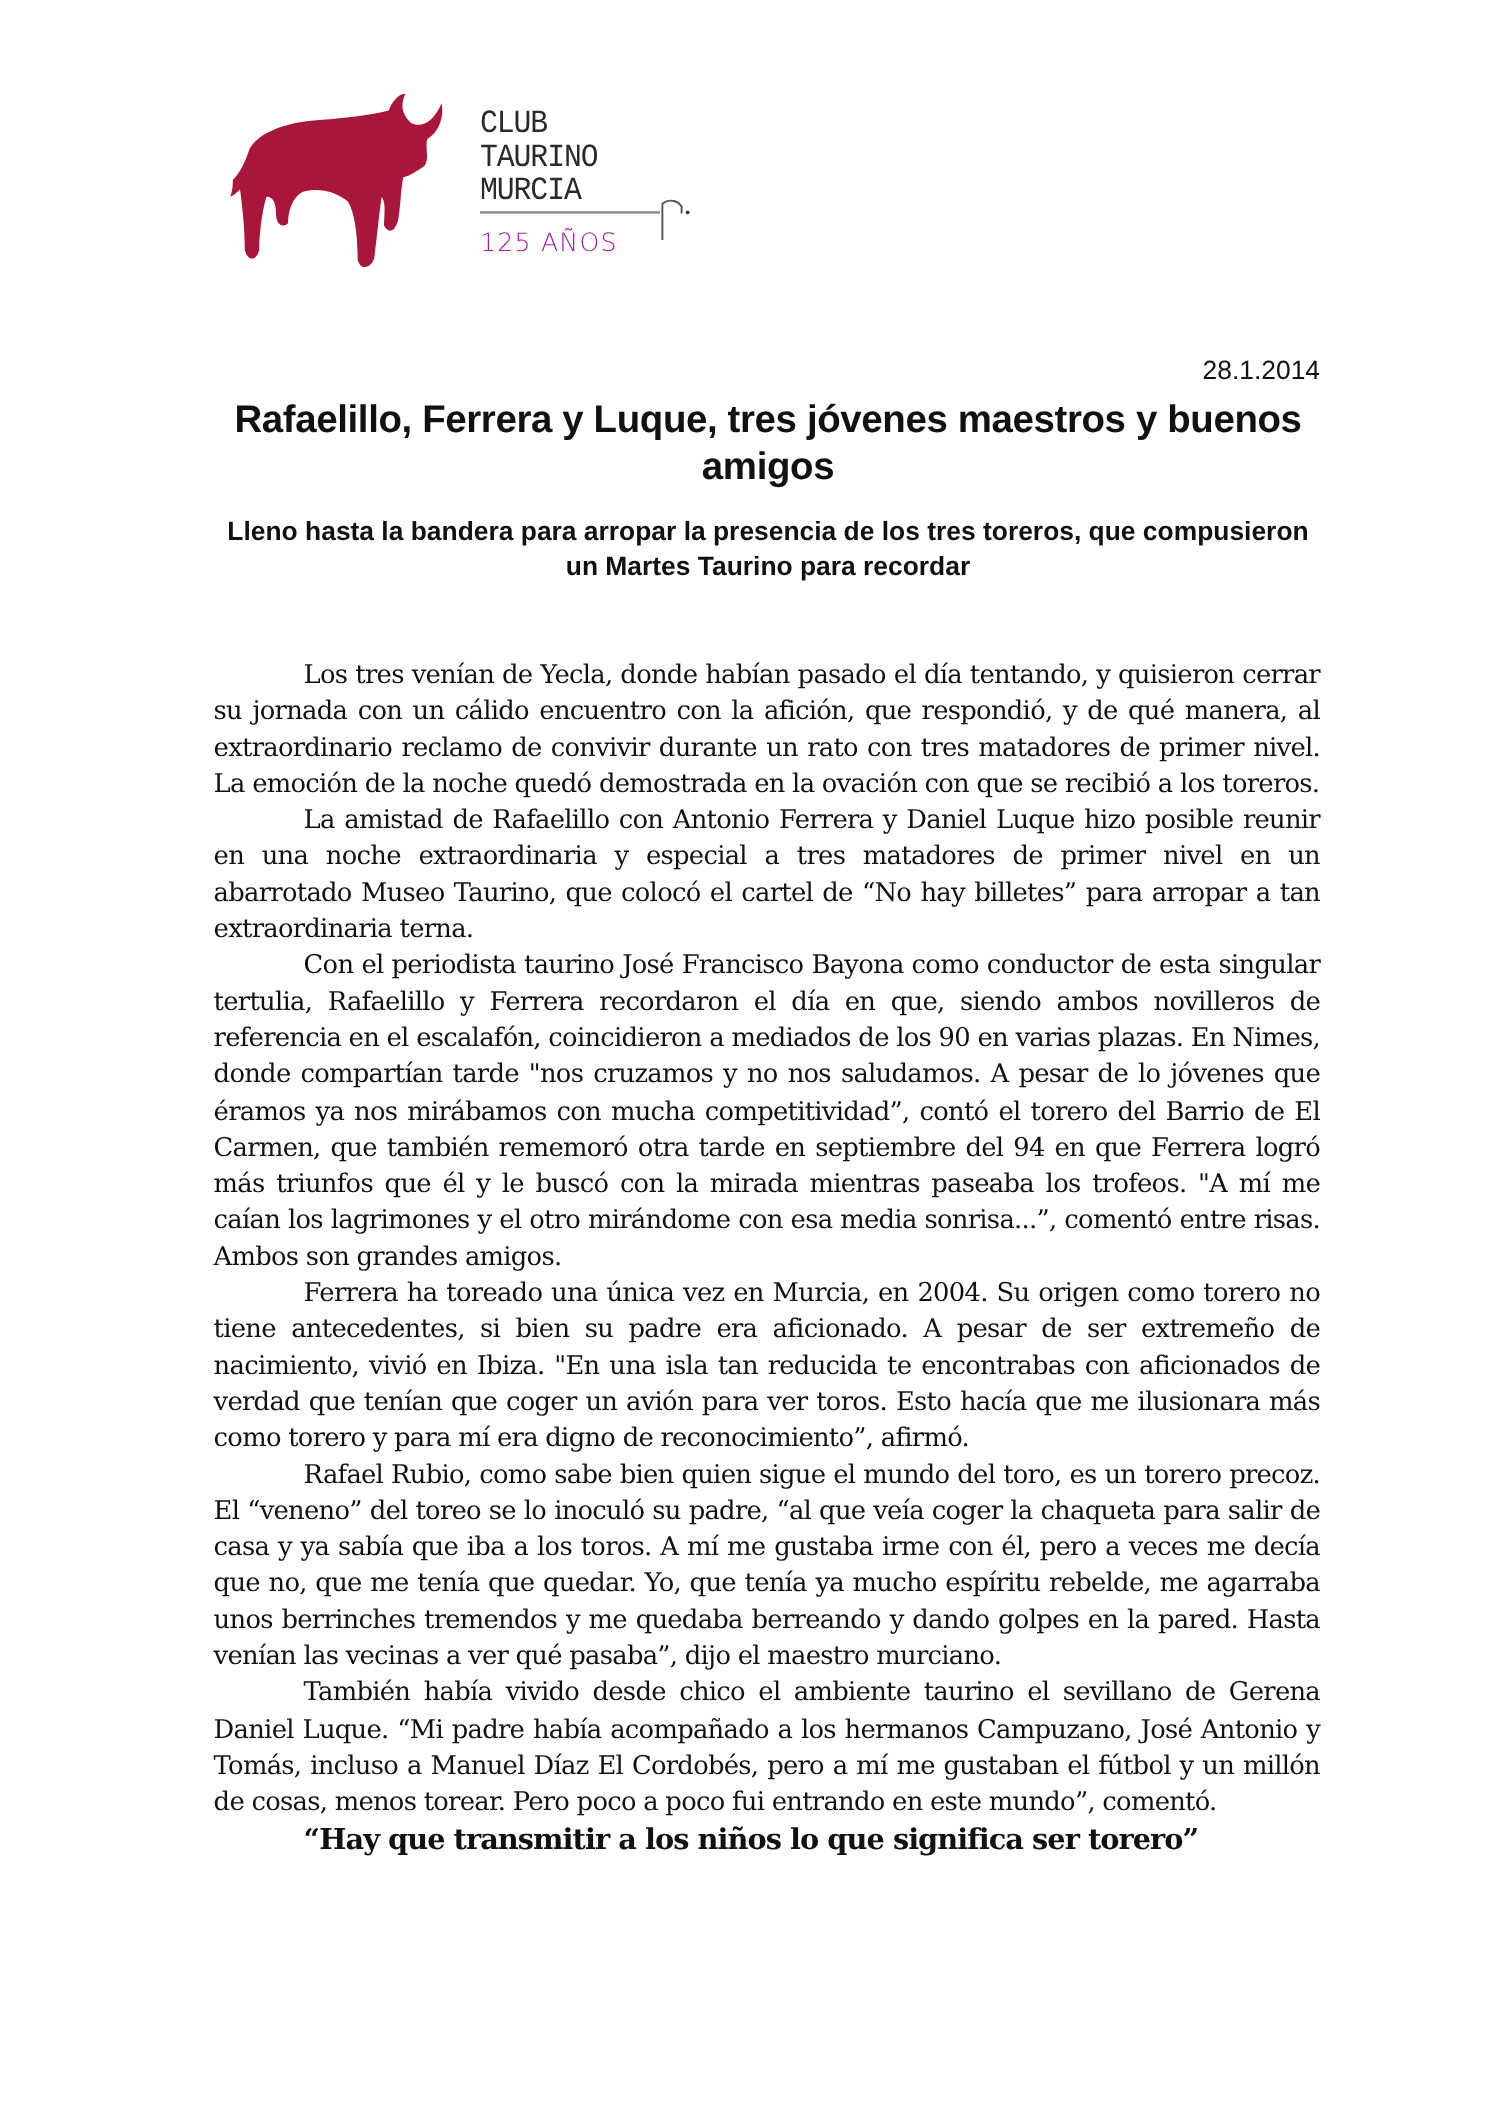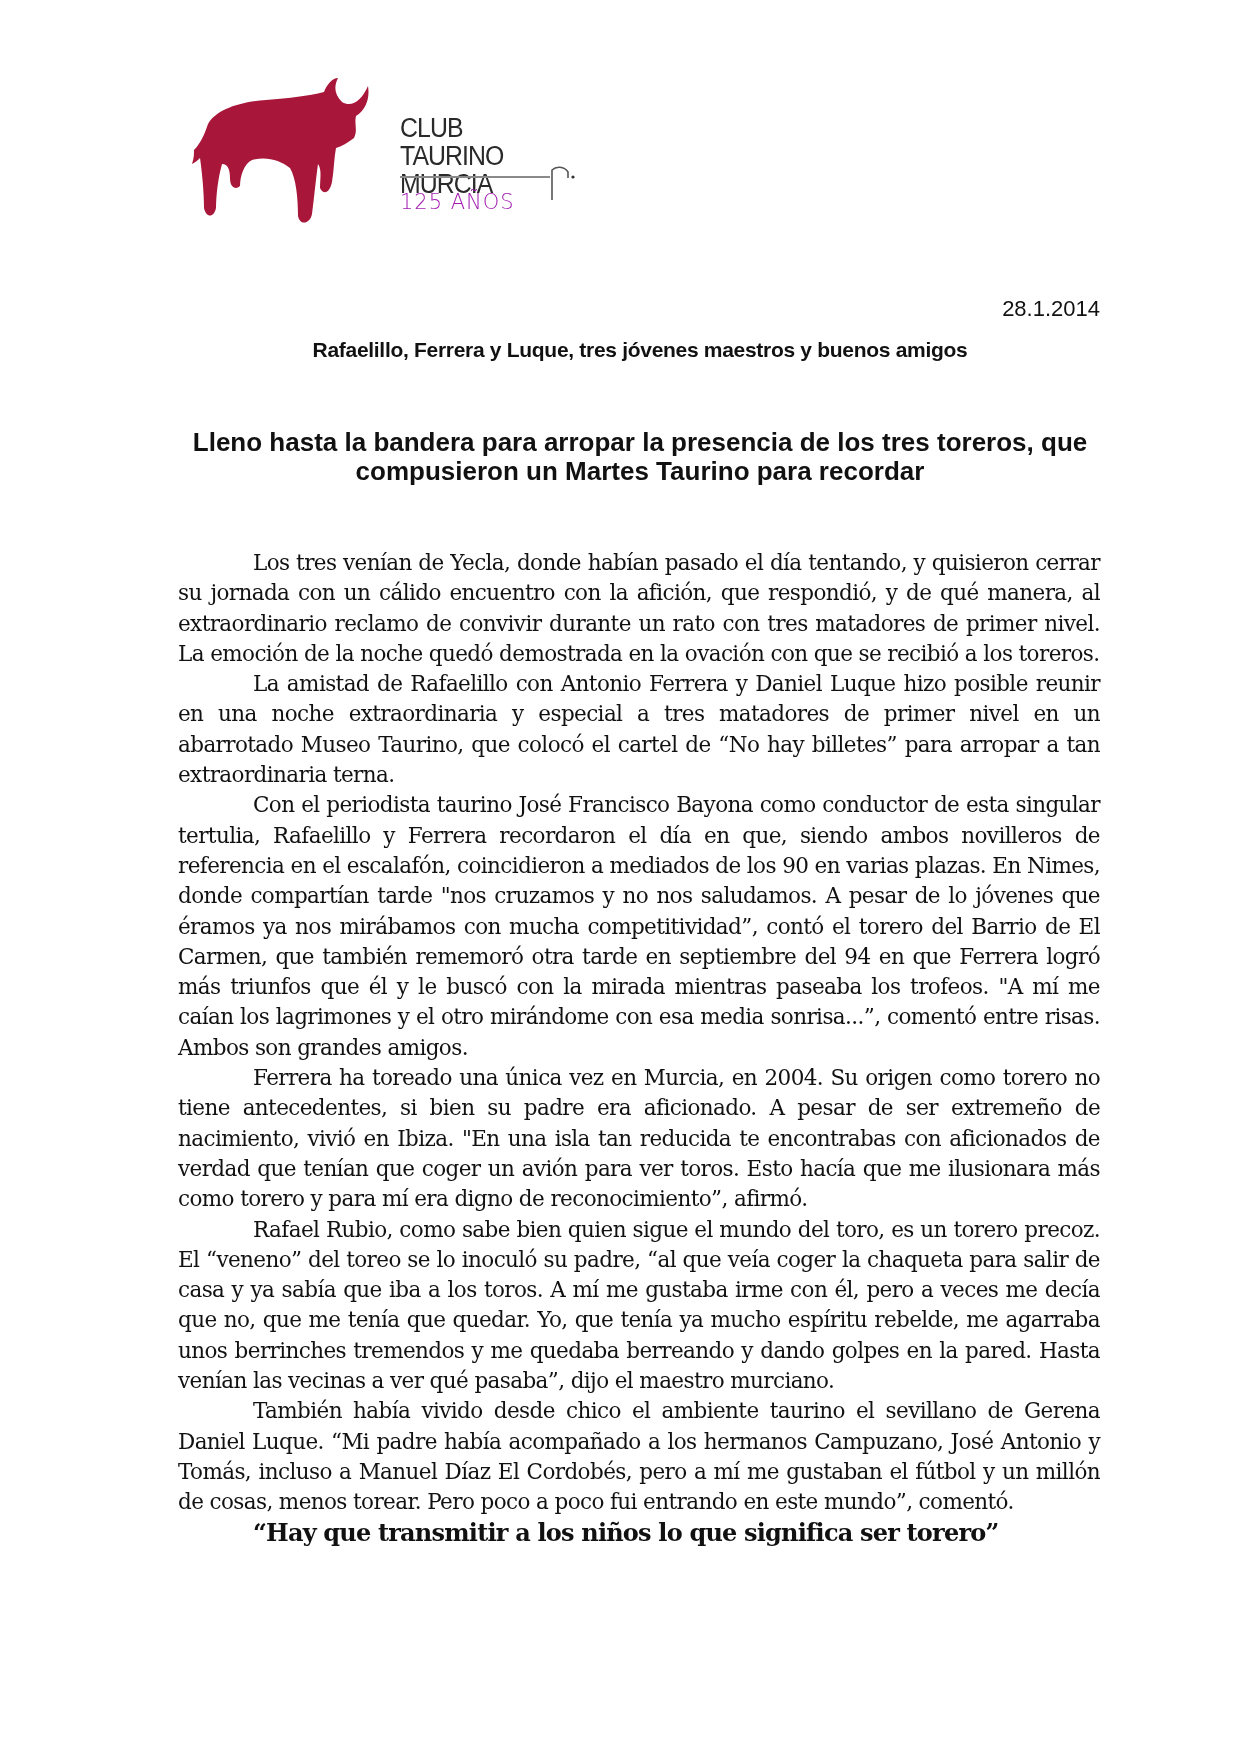--- a/index.html
+++ b/index.html
@@ -2,32 +2,32 @@
 <html><head>
 <meta charset="utf-8">
 <style>
   html, body { margin: 0; padding: 0; background: #ffffff; }
   body { width: 1240px; height: 1754px; position: relative; overflow: hidden; color: #111; }
   .page { position: absolute; left: 0; top: 0; width: 1240px; height: 1754px; background: #fff; }
 
   
   .logo { position: absolute; left: 186px; top: 78px; width: 380px; height: 150px; }
   .logo svg.bull { position: absolute; left: 0; top: 0; width: 190px; height: 150px; }
-  .logo-text { position: absolute; left: 214px; top: 12px; font-family: Liberation Sans, sans-serif; color: #2a2a2a; font-weight: 300; letter-spacing: -1px; margin-top: 24px; }
+  .logo-text { position: absolute; left: 214px; top: 12px; font-family: Liberation Mono, monospace; color: #2a2a2a; font-weight: 300; letter-spacing: -1px; }
   .logo-line { font-size: 27px; line-height: 28px; display: block; transform: scaleX(0.92); transform-origin: left; }
   .logo-rule { position: absolute; left: 214px; top: 98px; width: 150px; height: 2px; background: #8a8a8a; }
   .logo-years { position: absolute; left: 214px; top: 112px; font-family: "DejaVu Sans", sans-serif; font-size: 21px; color: #a21caf; letter-spacing: 1px; font-weight: 300; }
   .logo-sig { position: absolute; left: 360px; top: 88px; width: 30px; height: 34px; }
 
   
   .date { position: absolute; right: 140px; top: 296px; font-family: "Liberation Sans", sans-serif; font-weight: normal; font-size: 22px; }
 
   
-  .title { position: absolute; left: 180px; width: 920px; top: 330px; text-align: center; font-family: "Liberation Sans", sans-serif; font-weight: bold; font-size: 21px; line-height: 39px; letter-spacing: -0.3px; }
-  .subtitle { position: absolute; left: 180px; width: 920px; top: 428px; text-align: center; font-family: "Liberation Sans", sans-serif; font-weight: bold; font-size: 26px; line-height: 29px; }
+  .title { position: absolute; left: 180px; width: 920px; top: 330px; text-align: center; font-family: "Liberation Sans", sans-serif; font-weight: bold; font-size: 32px; line-height: 39px; letter-spacing: -0.3px; }
+  .subtitle { position: absolute; left: 180px; width: 920px; top: 428px; text-align: center; font-family: "Liberation Sans", sans-serif; font-weight: bold; font-size: 22px; line-height: 29px; }
 
   
   .body { position: absolute; left: 178px; width: 922px; top: 548px; font-family: "DejaVu Serif", serif; font-size: 21.5px; line-height: 30.3px; text-align: justify; letter-spacing: -0.6px; color: #111; }
   .body p { margin: 0; text-indent: 75px; }
   .pullquote { margin: 0; padding-left: 75px; font-family: "DejaVu Serif", serif; font-weight: bold; font-size: 24px; line-height: 30.3px; letter-spacing: -0.8px; }
 </style>
 </head>
 <body>
 
 <div class="page">

